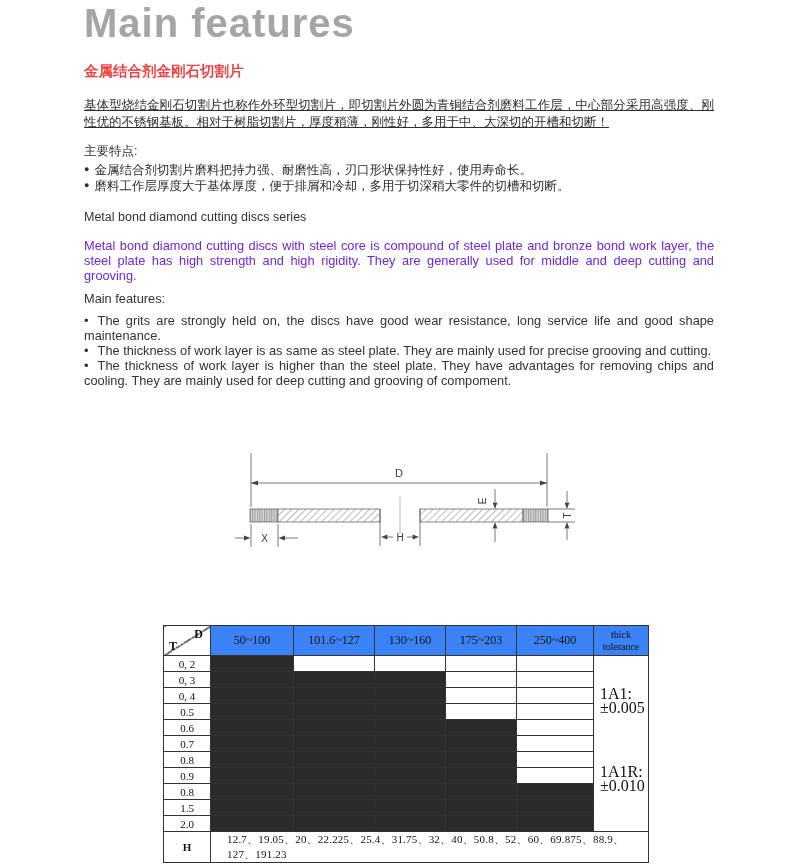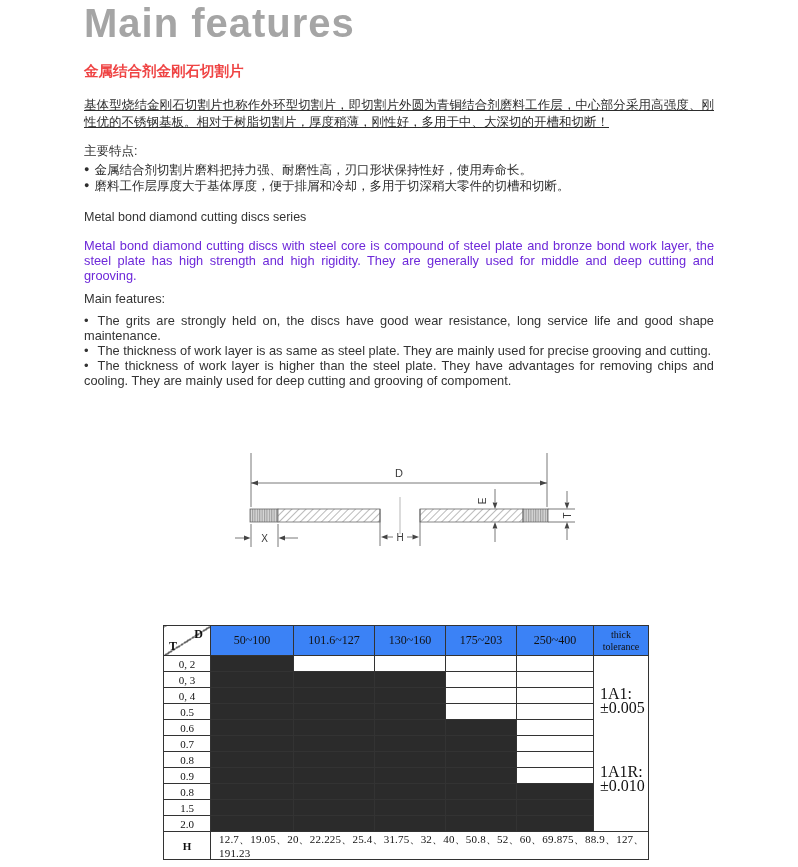--- a/index.html
+++ b/index.html
@@ -45,21 +45,21 @@
   .corner-t { position:absolute; bottom:1px; left:5px; font-weight:bold; font-size:12px; }
   .tolh { font-size:10px; line-height:12px; }
   tbody td { height:16px; font-size:11px; text-align:center; color:#111; background:#fff; }
   tbody td.filled { background:#2b2b2b; }
   td.tolerance { position:relative; vertical-align:top; background:#fff; }
   .tol-group { position:absolute; left:6px; font-size:16px; line-height:14px; text-align:left; color:#111; }
   .tol-group:nth-of-type(1) { top:31px; }
   .tol-group:nth-of-type(2) { top:109px; }
   tfoot td { height:17px; font-size:11px; color:#111; background:#fff; }
   .h-label { text-align:center; font-weight:bold; }
-  .h-values { text-align:left; padding-left:8px; letter-spacing:0.2px; }
+  .h-values { text-align:left; padding-left:16px; letter-spacing:0.2px; }
 </style>
 </head>
 <body>
 
 <div class="page">
 
   <div class="page-title">Main features</div>
 
   <div class="content">
     <div class="cn-heading">金属结合剂金刚石切割片</div>

